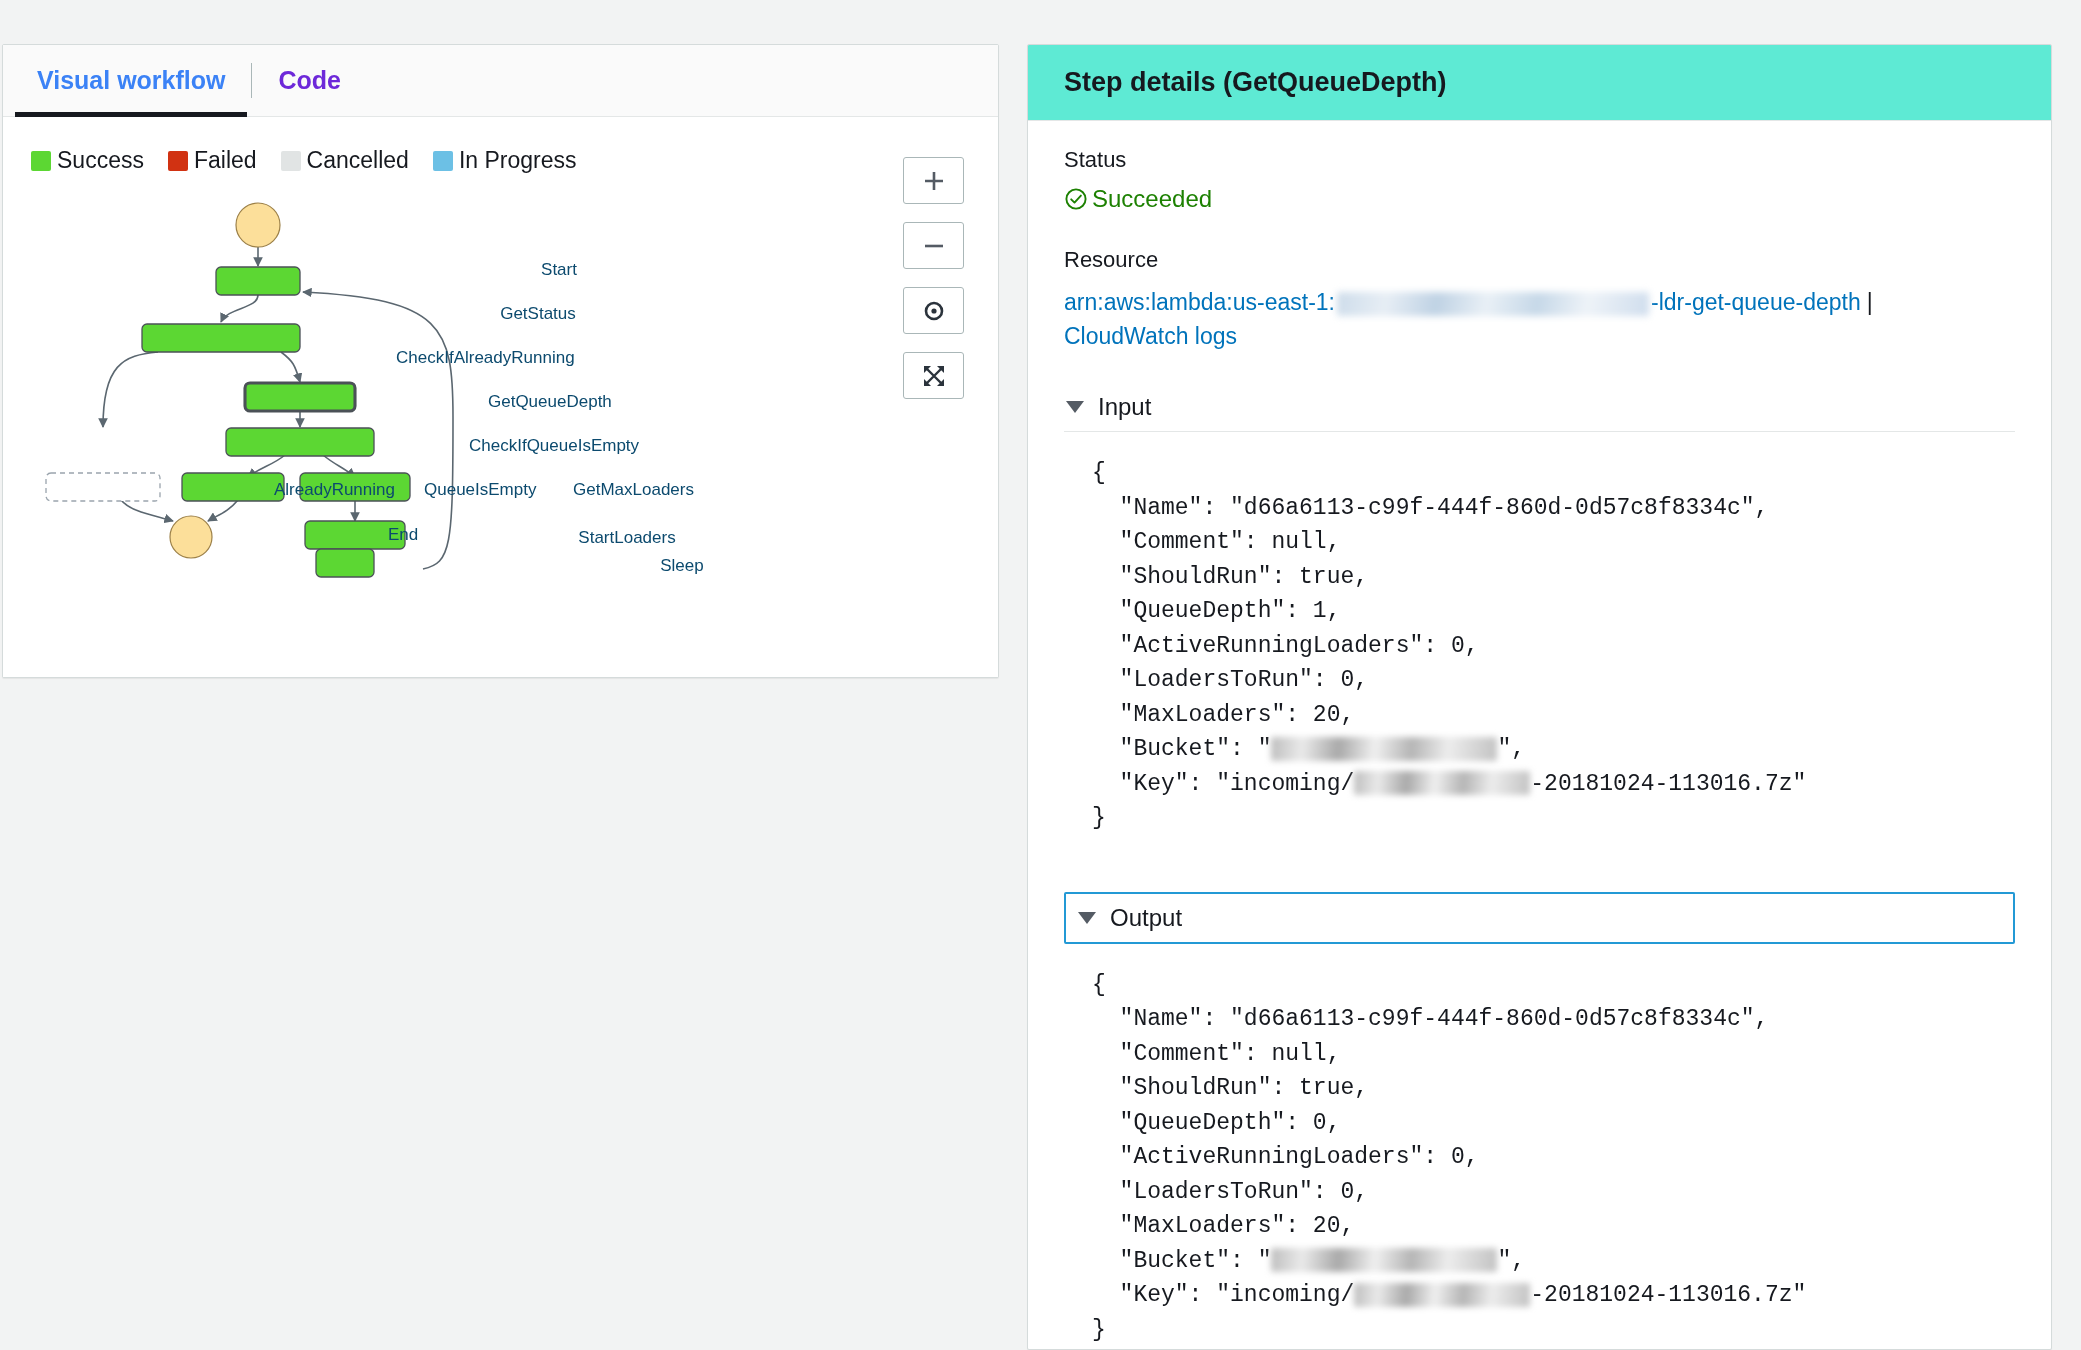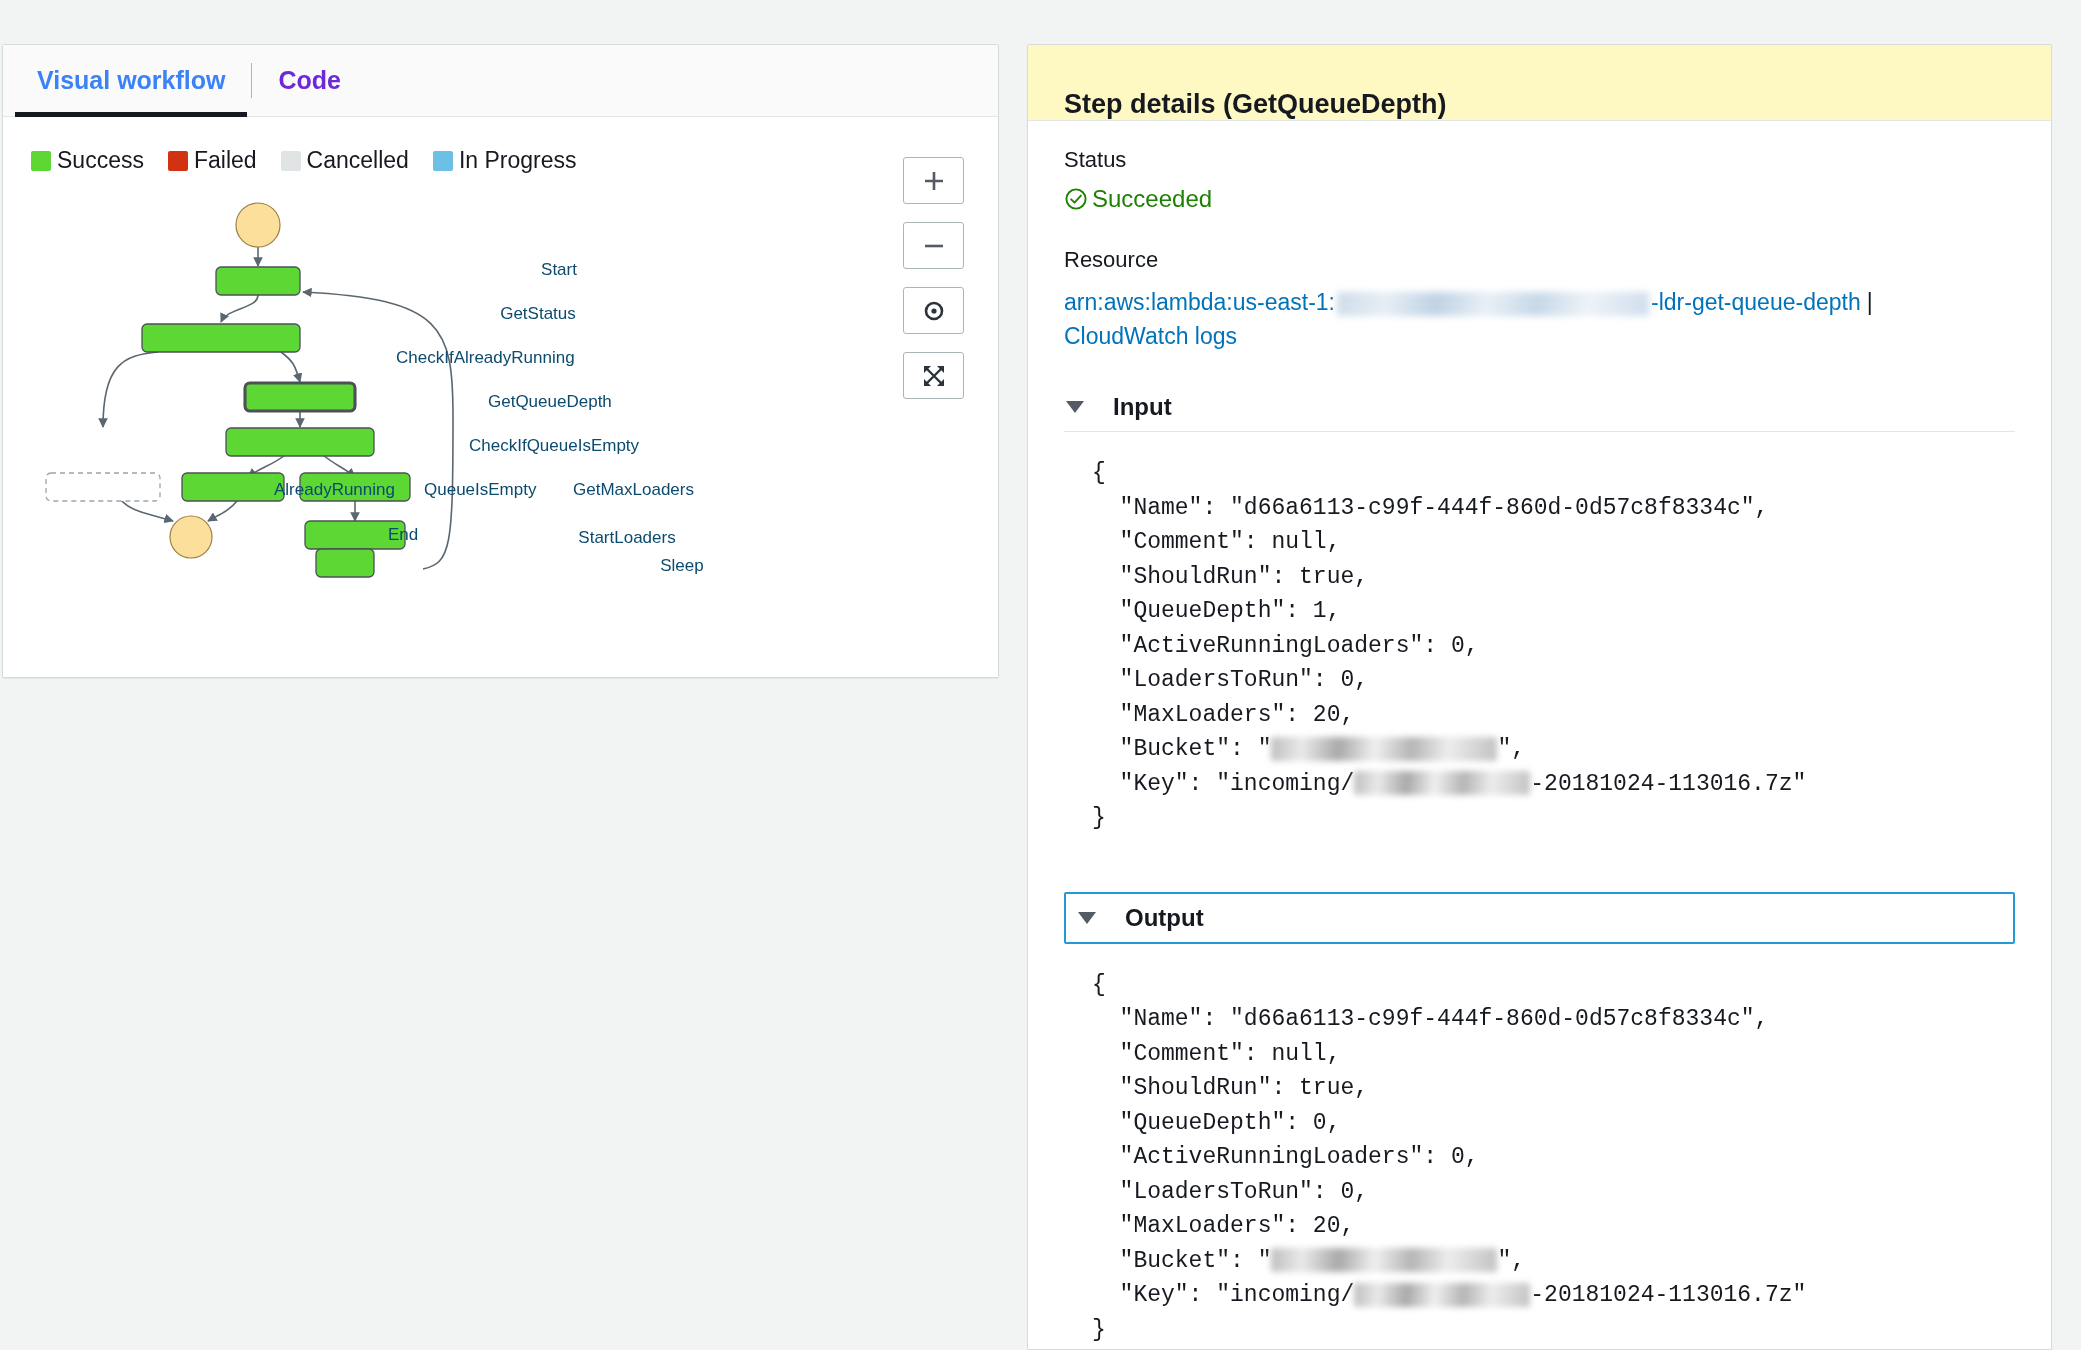--- a/index.html
+++ b/index.html
@@ -112,23 +112,23 @@
     background: #ffffff;
     border: 1px solid #d5dbdb;
     border-radius: 2px;
     box-shadow: 0 1px 1px rgba(0,0,0,0.06);
     display: flex;
     flex-direction: column;
     overflow: hidden;
   }
   .rp-header {
     height: 76px;
-    background: #fef9c3;
+    background: #5eead4;
     border-bottom: 1px solid #e4e7e7;
-    display: flex; align-items: flex-end;
+    display: flex; align-items: center;
     padding: 0 36px;
   }
   .rp-title { font-size: 27px; font-weight: bold; color: #16191f; }
   .rp-body { padding: 26px 36px 0 36px; }
 
   .field-label {
     font-size: 22px;
     color: #16191f;
     margin-bottom: 12px;
   }
@@ -168,21 +168,21 @@
     cursor: pointer;
   }
   .section-head.plain { border-bottom: 1px solid #e4e7e7; border-radius: 0; padding-left: 2px; }
   .section-head.focused { border: 2px solid #2399d5; }
   .caret {
     width: 0; height: 0;
     border-left: 9px solid transparent;
     border-right: 9px solid transparent;
     border-top: 12px solid #545b64;
   }
-  .section-title { font-size: 24px; font-weight: bold; color: #16191f; margin-left: 15px; }
+  .section-title { font-size: 24px; font-weight: normal; color: #16191f; }
 
   pre.json {
     font-family: "Liberation Mono", monospace;
     font-size: 23px;
     line-height: 1.5;
     color: #16191f;
     margin: 24px 0 0 0;
     padding: 0 0 0 28px;
     white-space: pre;
   }

